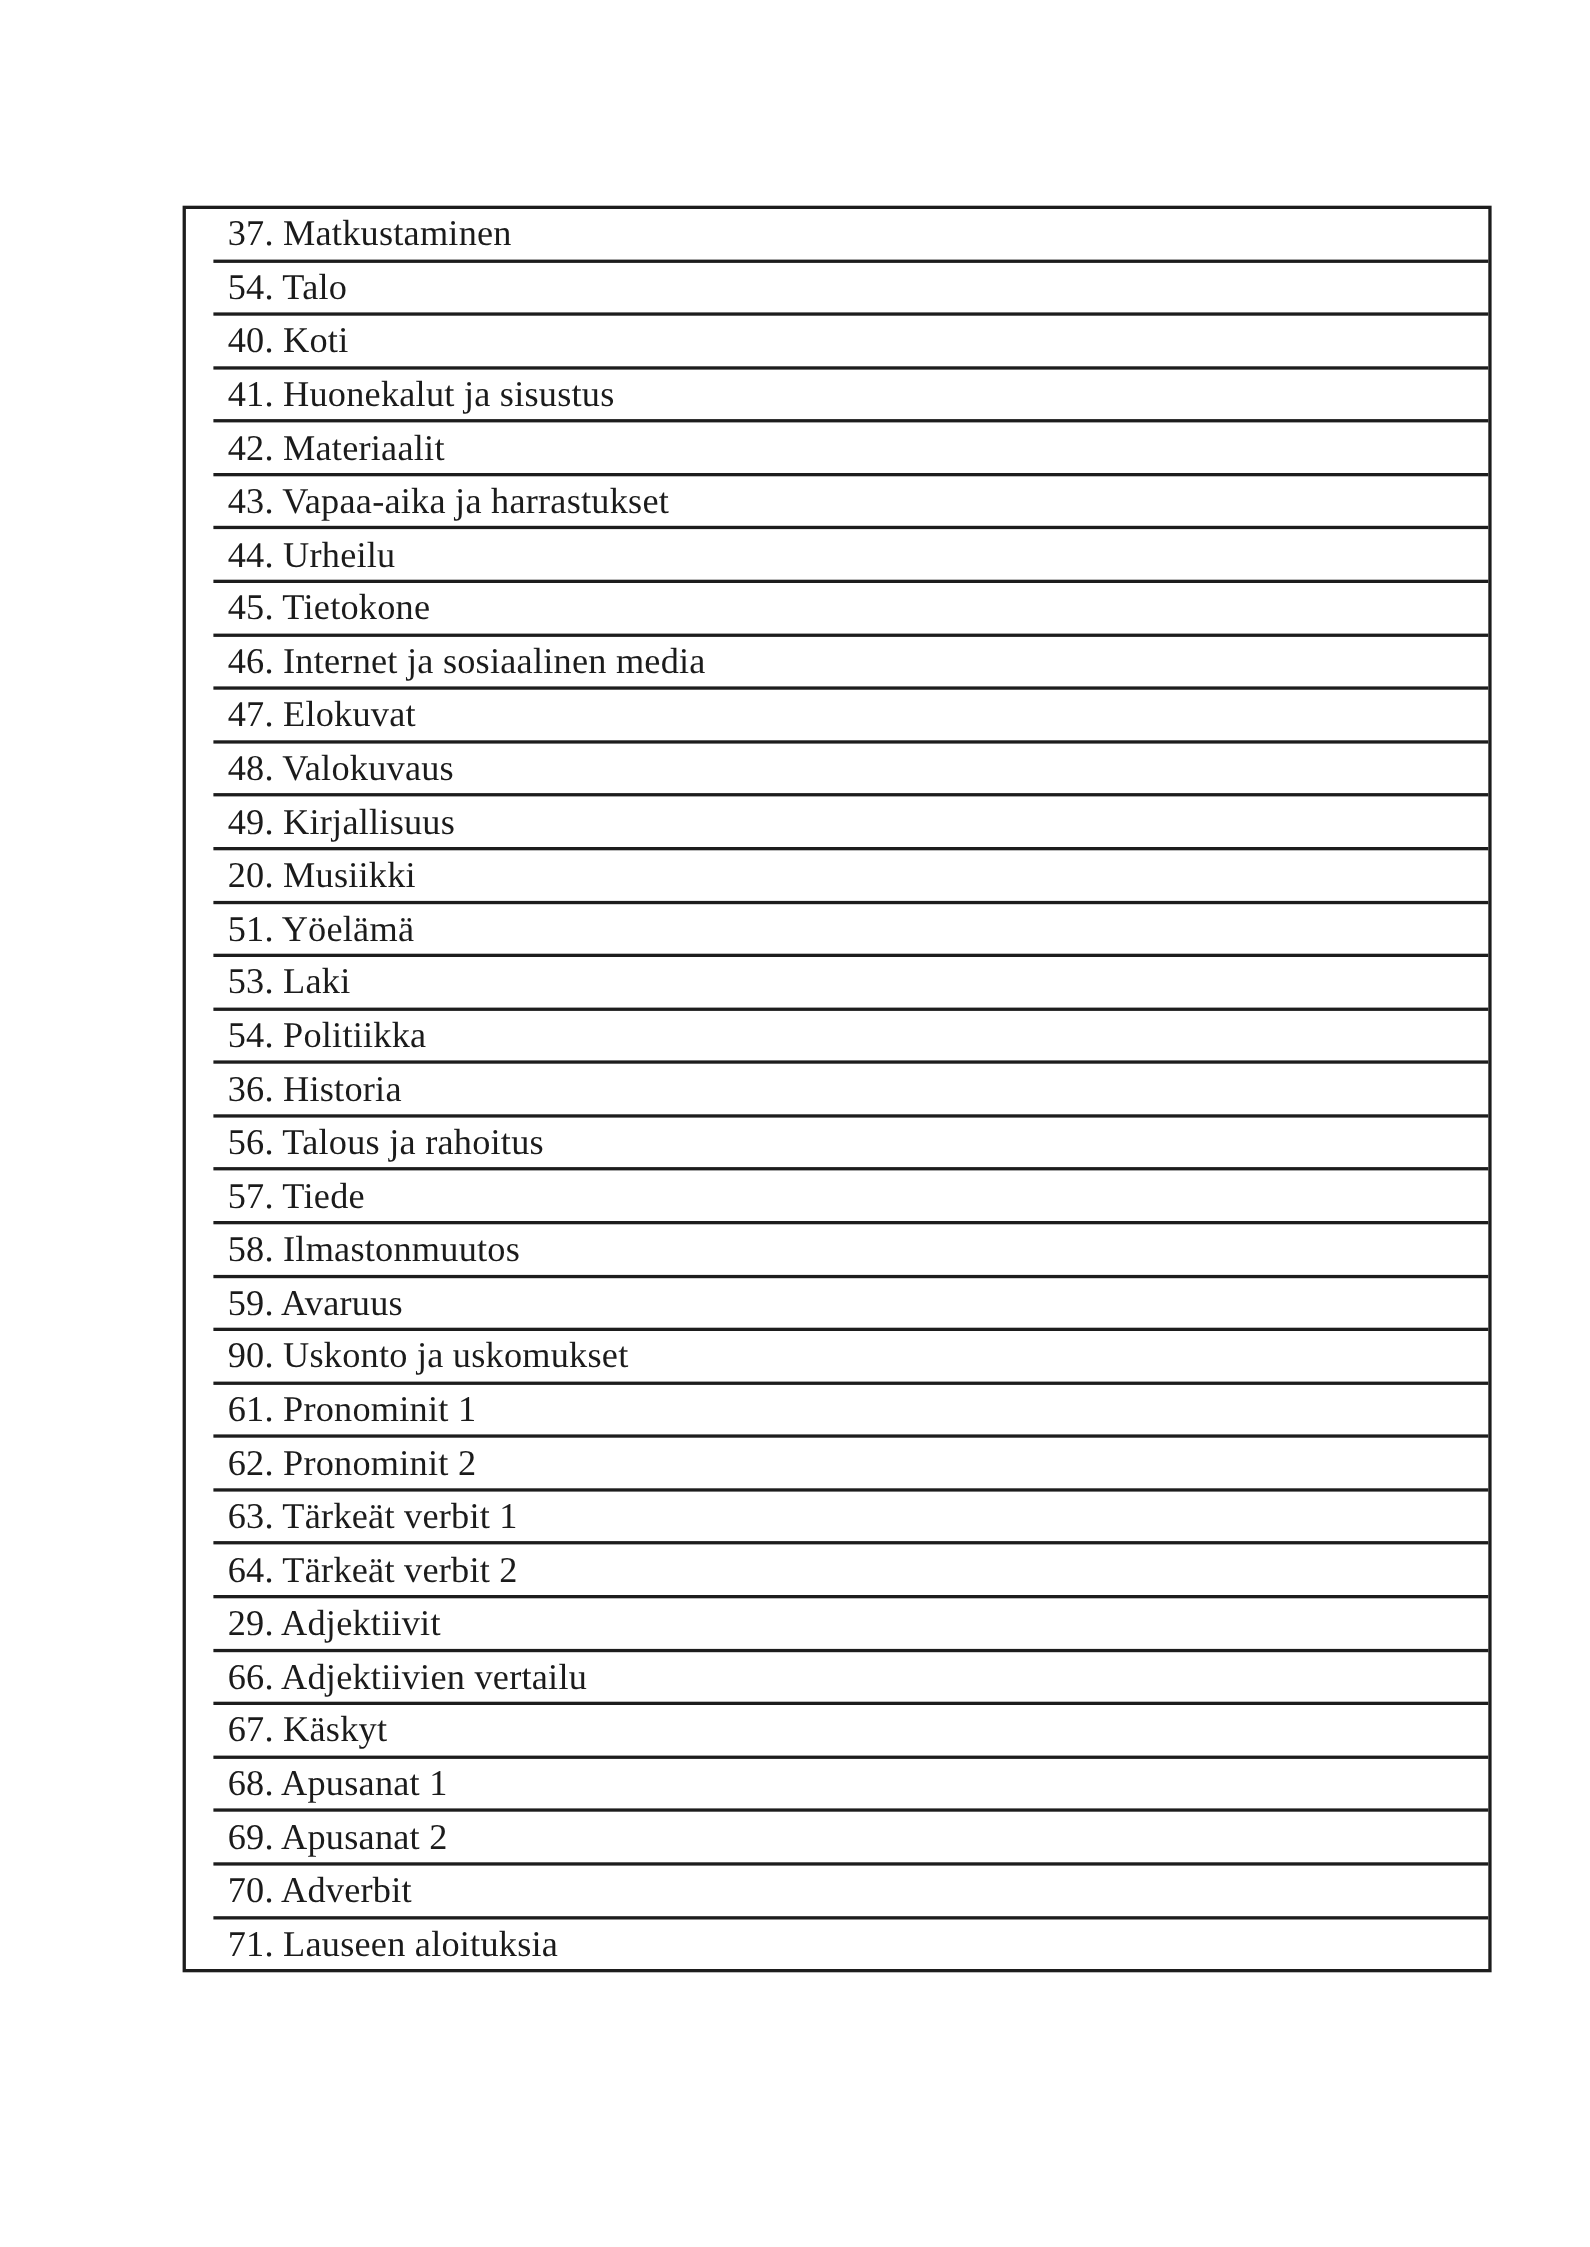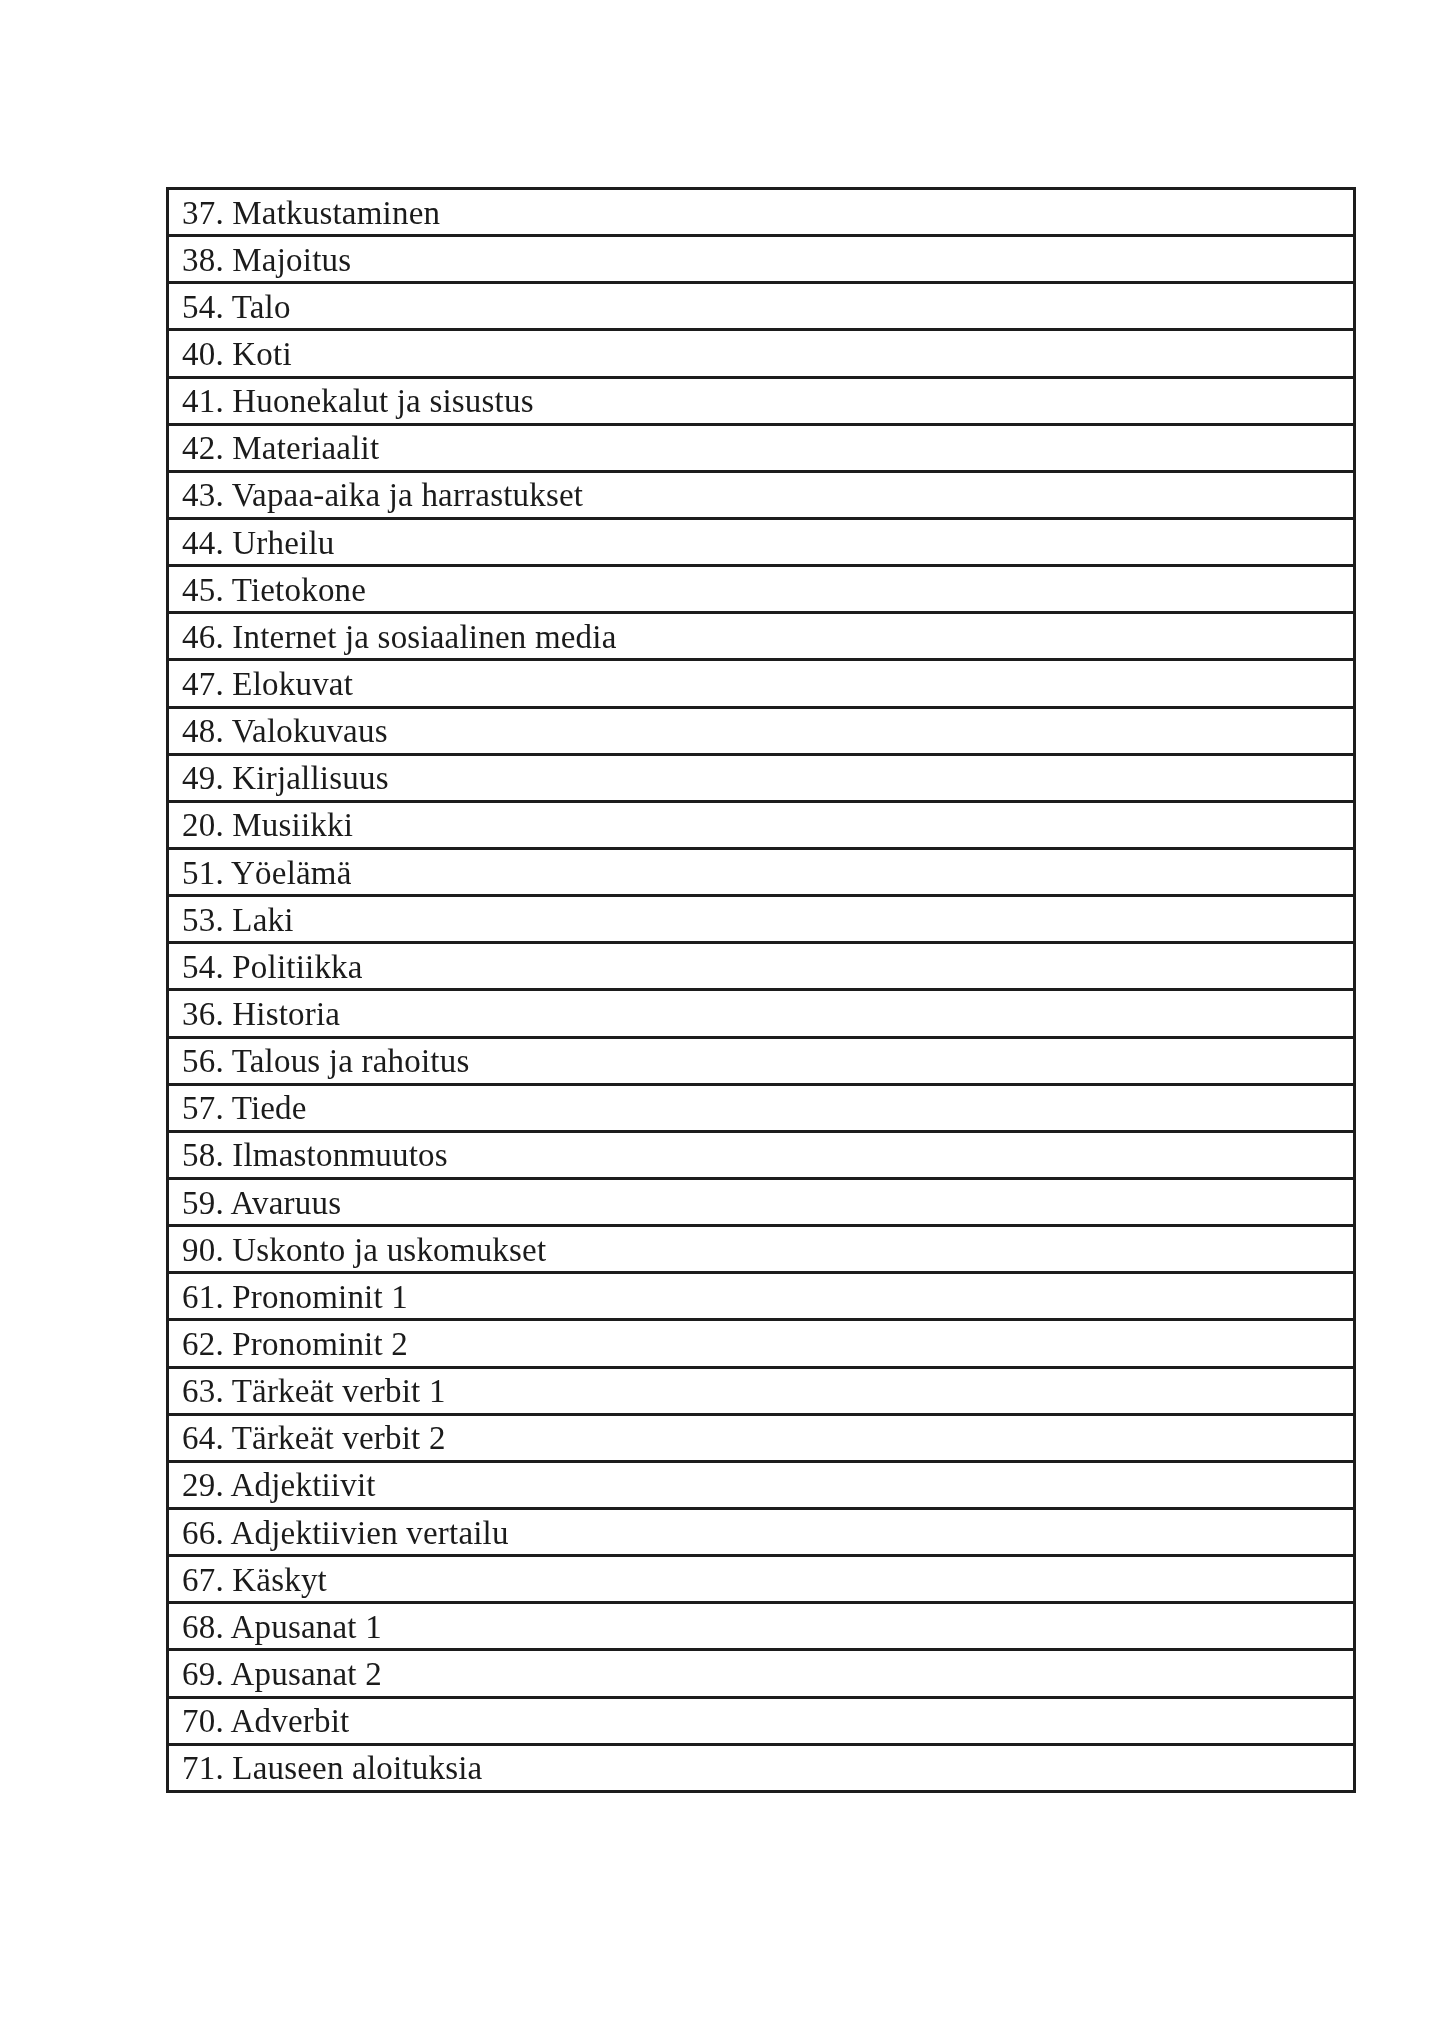--- a/index.html
+++ b/index.html
@@ -26,20 +26,21 @@
     flex-direction: column;
     background: #ffffff;
   }
   .toc-row {
     flex: 1 1 0;
     box-sizing: border-box;
     border-bottom: 3px solid #1d1d1d;
     display: flex;
     align-items: center;
     overflow: hidden;
+    margin-left: 25px;
   }
   .toc-row:last-child {
     border-bottom: none;
     border-radius: 21px;
   }
   .toc-cell {
     font-size: 33px;
     line-height: 1;
     color: #1b1b1b;
     padding-left: 13px;
@@ -47,23 +48,20 @@
     white-space: nowrap;
     letter-spacing: 0.2px;
   }
 </style>
 </head>
 <body>
 
 <div class="toc-table">
   <div class="toc-row">
       <span class="toc-cell">37. Matkustaminen</span>
-    </div>
-  <div class="toc-row">
-      <span class="toc-cell">38. Majoitus</span>
     </div>
   <div class="toc-row">
       <span class="toc-cell">54. Talo</span>
     </div>
   <div class="toc-row">
       <span class="toc-cell">40. Koti</span>
     </div>
   <div class="toc-row">
       <span class="toc-cell">41. Huonekalut ja sisustus</span>
     </div>

